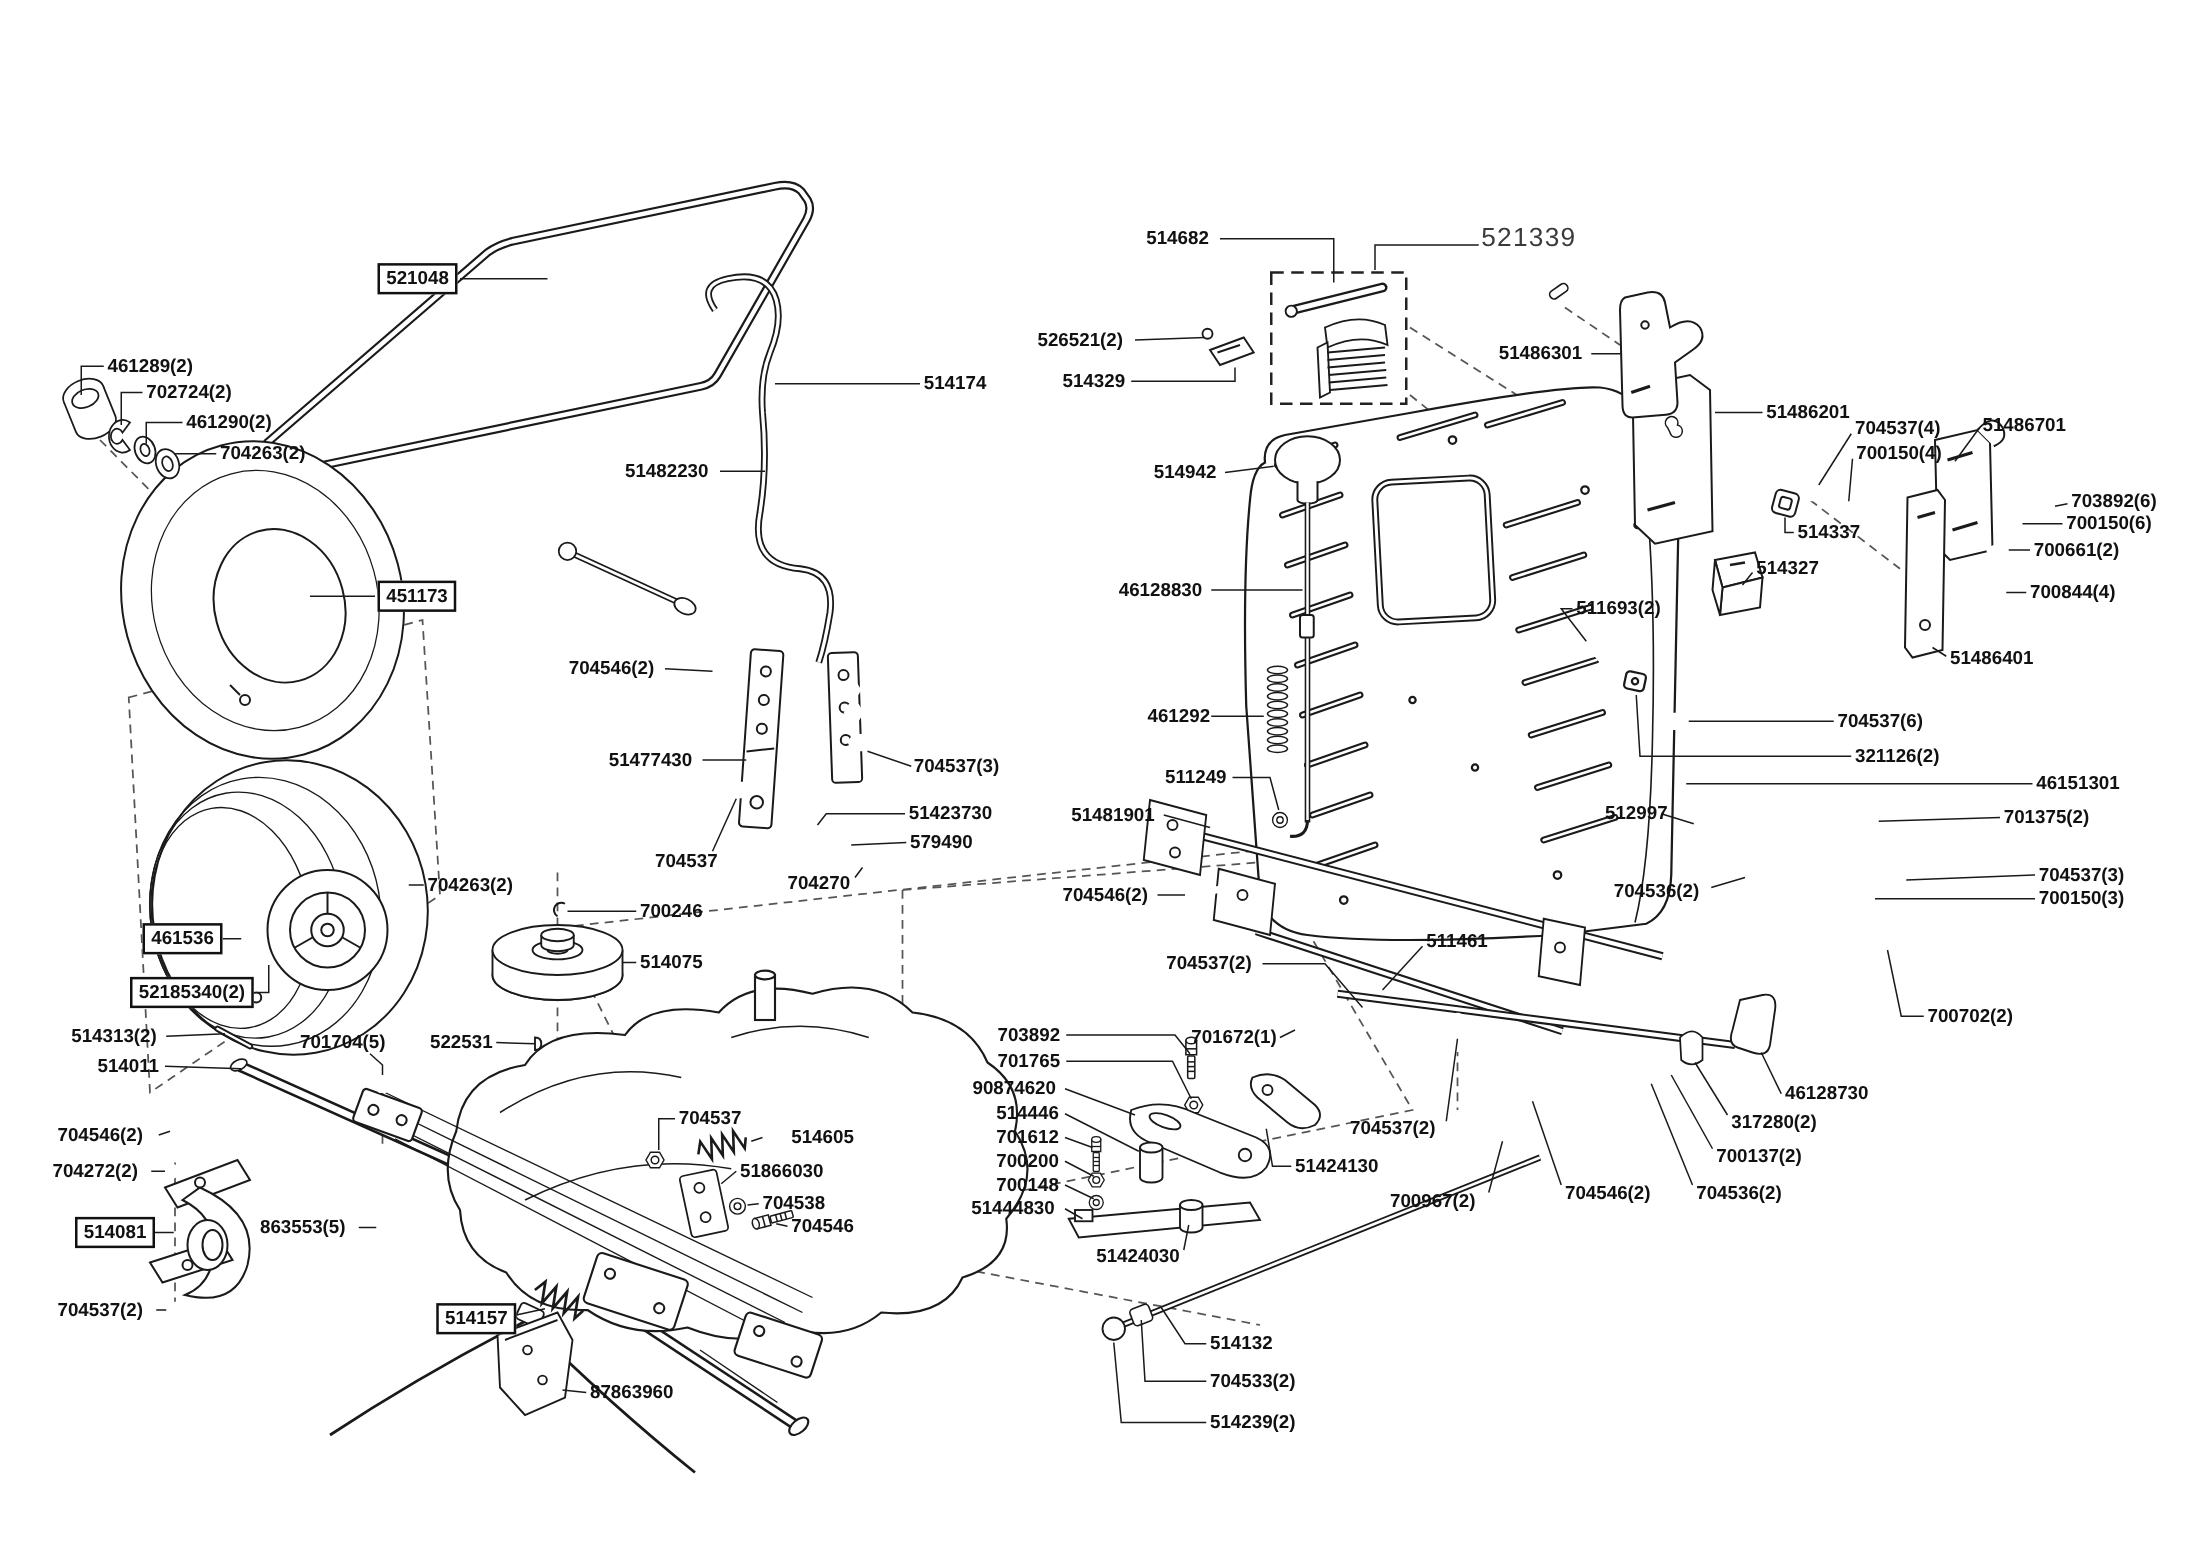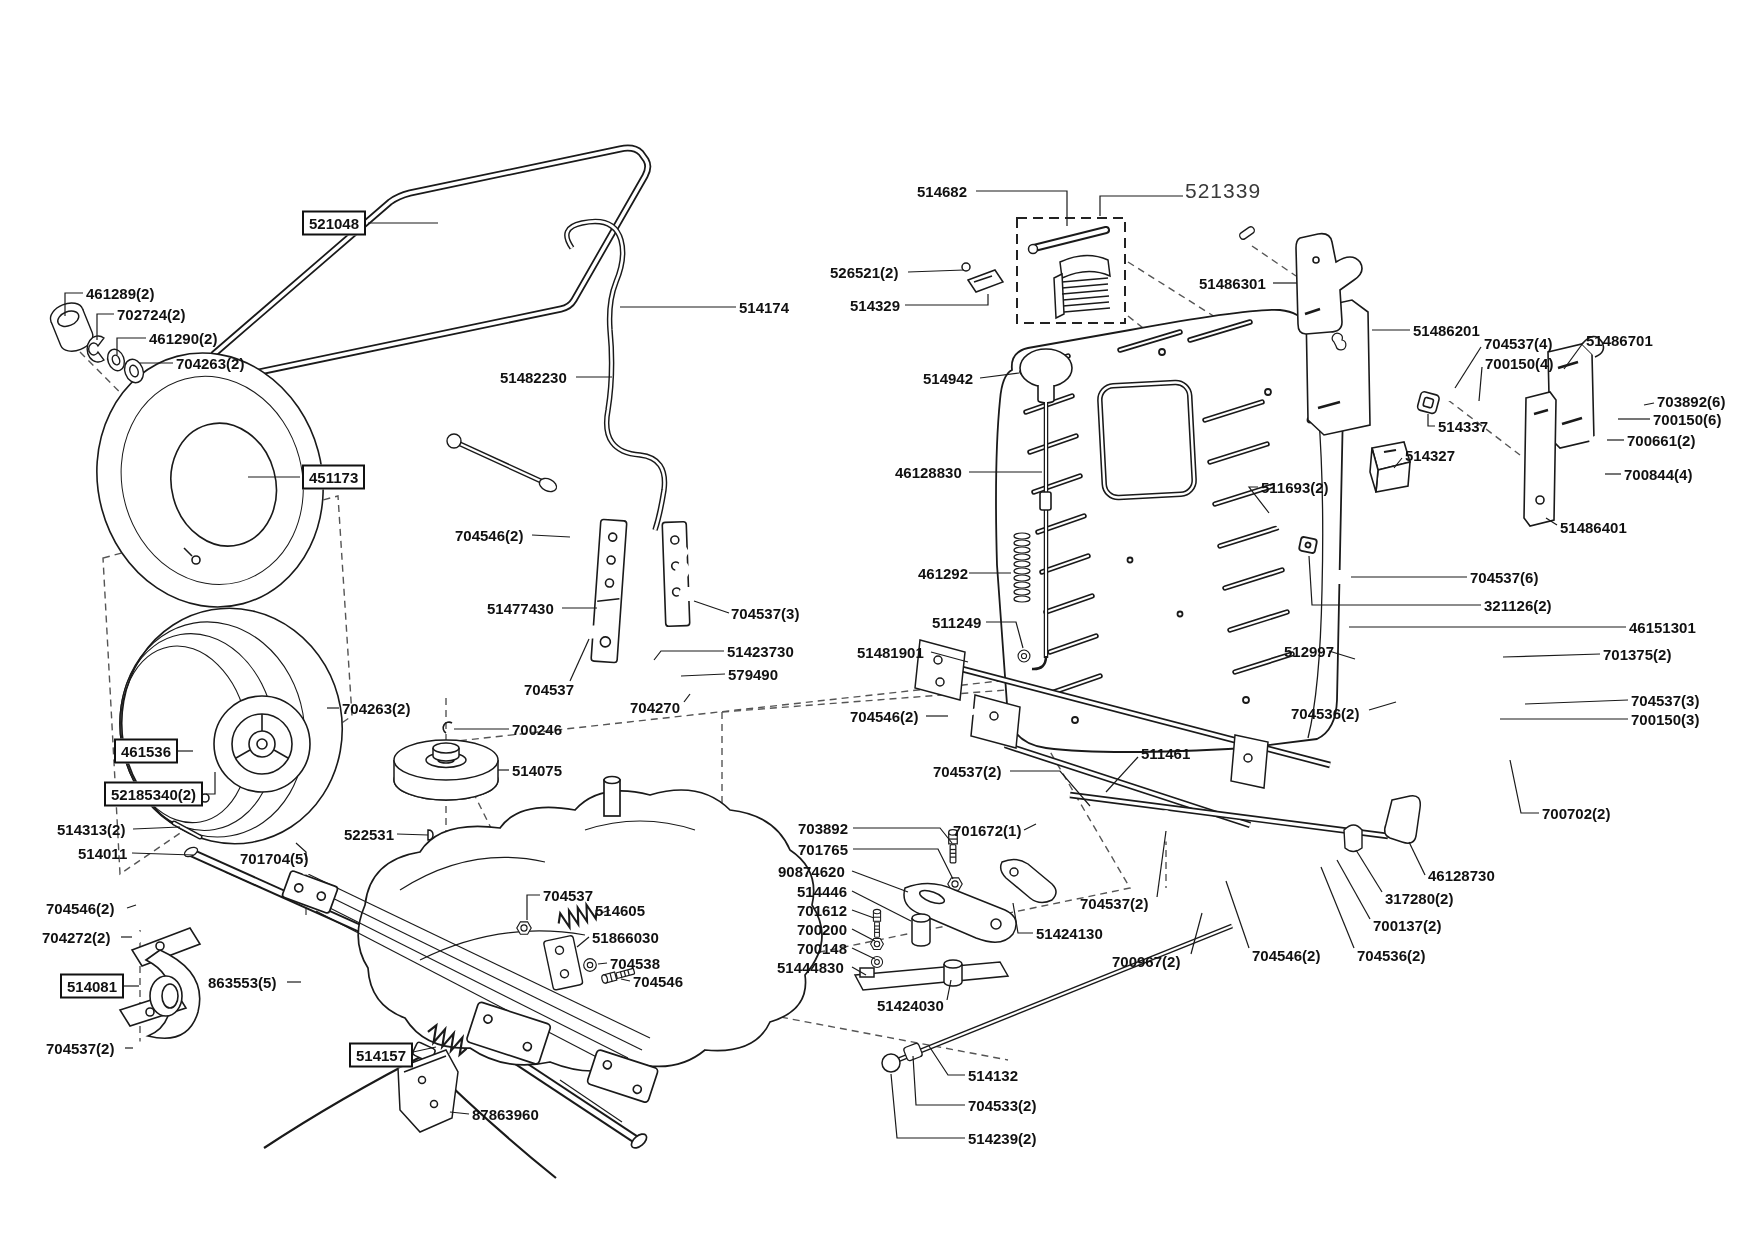--- a/index.html
+++ b/index.html
@@ -571,38 +571,38 @@
       <div class="part-label" style="left: 918px; top: 573px;">461292</div>
       <div class="part-label" style="left: 932px; top: 622px;">511249</div>
       <div class="part-label" style="left: 857px; top: 652px;">51481901</div>
       <div class="part-label" style="left: 342px; top: 708px;">704263(2)</div>
       <div class="part-label" style="left: 512px; top: 729px;">700246</div>
       <div class="part-label" style="left: 512px; top: 770px;">514075</div>
       <div class="part-label boxed" style="left: 114px; top: 751px;">461536</div>
       <div class="part-label boxed" style="left: 104px; top: 794px;">52185340(2)</div>
       <div class="part-label" style="left: 57px; top: 829px;">514313(2)</div>
       <div class="part-label" style="left: 78px; top: 853px;">514011</div>
-      <div class="part-label" style="left: 240px; top: 858px;">701704(5)</div>
+      <div class="part-label" style="left: 240px; top: 834px;">701704(5)</div>
       <div class="part-label" style="left: 344px; top: 834px;">522531</div>
       <div class="part-label" style="left: 455px; top: 535px;">704546(2)</div>
       <div class="part-label" style="left: 487px; top: 608px;">51477430</div>
       <div class="part-label" style="left: 524px; top: 689px;">704537</div>
       <div class="part-label" style="left: 731px; top: 613px;">704537(3)</div>
       <div class="part-label" style="left: 727px; top: 651px;">51423730</div>
       <div class="part-label" style="left: 728px; top: 674px;">579490</div>
       <div class="part-label" style="left: 630px; top: 707px;">704270</div>
       <div class="part-label" style="left: 46px; top: 908px;">704546(2)</div>
       <div class="part-label" style="left: 42px; top: 937px;">704272(2)</div>
       <div class="part-label boxed" style="left: 60px; top: 986px;">514081</div>
       <div class="part-label" style="left: 208px; top: 982px;">863553(5)</div>
       <div class="part-label" style="left: 46px; top: 1048px;">704537(2)</div>
       <div class="part-label boxed" style="left: 349px; top: 1055px;">514157</div>
       <div class="part-label" style="left: 472px; top: 1114px;">87863960</div>
       <div class="part-label" style="left: 543px; top: 895px;">704537</div>
-      <div class="part-label" style="left: 595px; top: 910px;">514605</div>
+      <div class="part-label" style="left: 633px; top: 910px;">514605</div>
       <div class="part-label" style="left: 592px; top: 937px;">51866030</div>
       <div class="part-label" style="left: 610px; top: 963px;">704538</div>
       <div class="part-label" style="left: 633px; top: 981px;">704546</div>
       <div class="part-label" style="left: 798px; top: 828px;">703892</div>
       <div class="part-label" style="left: 798px; top: 849px;">701765</div>
       <div class="part-label" style="left: 778px; top: 871px;">90874620</div>
       <div class="part-label" style="left: 797px; top: 891px;">514446</div>
       <div class="part-label" style="left: 797px; top: 910px;">701612</div>
       <div class="part-label" style="left: 797px; top: 929px;">700200</div>
       <div class="part-label" style="left: 797px; top: 948px;">700148</div>

